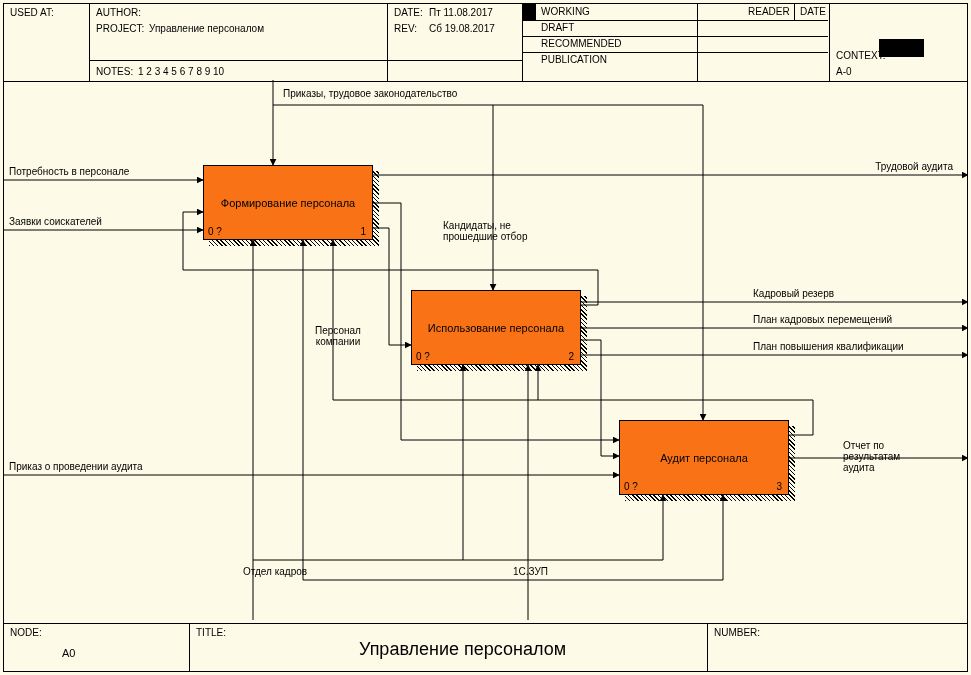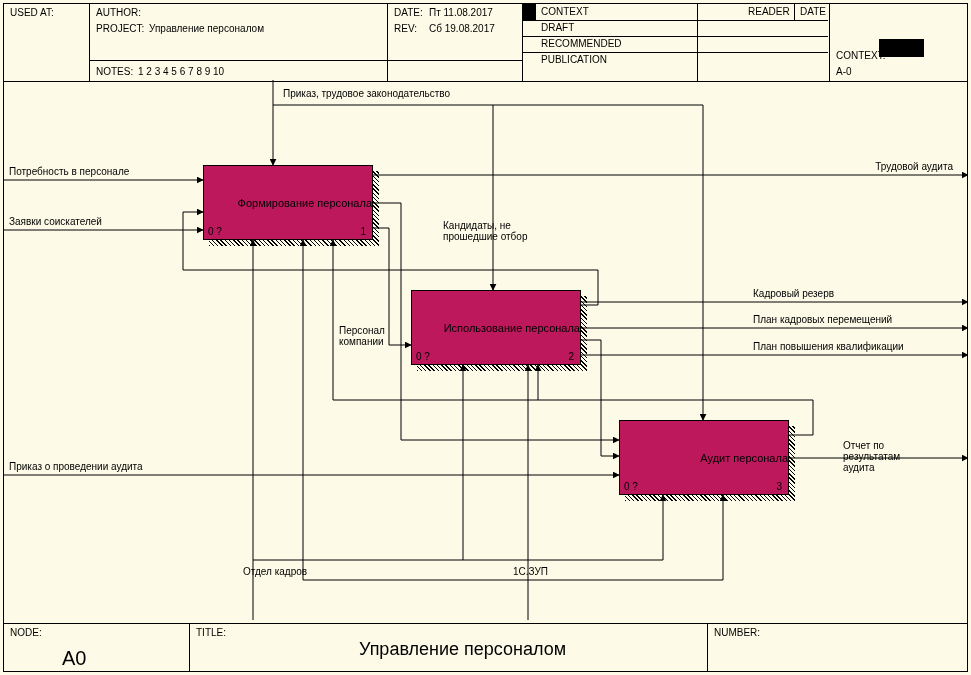--- a/index.html
+++ b/index.html
@@ -23,26 +23,26 @@
     box-sizing: border-box;
   }
   .hline { position: absolute; left: 0; right: 0; border-top: 1px solid #000; }
   .vline { position: absolute; top: 0; border-left: 1px solid #000; }
   .cell-label { position: absolute; font-size: 10px; }
   .blackbox { position: absolute; background: #000; }
   .diagram { position: absolute; left: 3px; top: 80px; width: 965px; height: 540px; }
   .activity {
     position: absolute;
     border: 1px solid #000;
-    background: #be185d;
+    background: #f97316;
     box-sizing: border-box;
     text-align: center;
     display: flex;
     align-items: center;
-    justify-content: flex-end;
+    justify-content: center;
     font-size: 11px;
     z-index: 3;
   }
   .shadow {
     position: absolute;
     background-image: repeating-linear-gradient(45deg, #000 0 1px, transparent 1px 3px);
     z-index: 1;
   }
   .act-num { position: absolute; bottom: 2px; font-size: 10px; }
   .act-left { left: 4px; }
@@ -81,36 +81,36 @@
   <span class="cell-label" style="left:145px; top:19px;">Управление персоналом</span>
   <span class="cell-label" style="left:92px; top:62px;">NOTES:</span>
   <span class="cell-label" style="left:134px; top:62px;">1  2  3  4  5  6  7  8  9  10</span>
 
   <span class="cell-label" style="left:390px; top:3px;">DATE:</span>
   <span class="cell-label" style="left:425px; top:3px;">Пт 11.08.2017</span>
   <span class="cell-label" style="left:390px; top:19px;">REV:</span>
   <span class="cell-label" style="left:425px; top:19px;">Сб 19.08.2017</span>
 
   <div class="blackbox" style="left:518px; top:0; width:14px; height:16px;"></div>
-  <span class="cell-label" style="left:537px; top:2px;">CONTEXT</span>
+  <span class="cell-label" style="left:537px; top:2px;">WORKING</span>
   <span class="cell-label" style="left:537px; top:18px;">DRAFT</span>
   <span class="cell-label" style="left:537px; top:34px;">RECOMMENDED</span>
   <span class="cell-label" style="left:537px; top:50px;">PUBLICATION</span>
 
   <span class="cell-label" style="left:700px; top:2px;padding-left:44px;">READER</span>
   <span class="cell-label" style="left:796px; top:2px;">DATE</span>
 
   <span class="cell-label" style="left:832px; top:3px;margin-top:43px;">CONTEXT:</span>
   <div class="blackbox" style="left:875px; top:35px; width:45px; height:18px;"></div>
   <span class="cell-label" style="left:832px; top:62px;">A-0</span>
 
   <div class="vline" style="left:185px; top:619px; height:49px;"></div>
   <div class="vline" style="left:703px; top:619px; height:49px;"></div>
   <span class="cell-label" style="left:6px; top:623px;">NODE:</span>
-  <span class="cell-label" style="left:58px; top:643px; font-size:20px;">A0</span>
+  <span class="cell-label" style="left:58px; top:643px; font-size:11px;">A0</span>
   <span class="cell-label" style="left:192px; top:623px;">TITLE:</span>
   <span class="cell-label title-big" style="left:355px; top:635px;">Управление персоналом</span>
   <span class="cell-label" style="left:710px; top:623px;">NUMBER:</span>
 
 </div>
 
 <div class="diagram">
 
   <div class="shadow" style="left:206px; top:91px; width:170px; height:75px;"></div>
   <div class="activity" style="left:200px; top:85px; width:170px; height:75px;">
@@ -171,28 +171,28 @@
 
     <path d="M 250 540 L 250 160" stroke="#000" fill="none" marker-end="url(#ah)"></path>
     <path d="M 250 480 L 460 480 L 460 285" stroke="#000" fill="none" marker-end="url(#ah)"></path>
     <path d="M 460 480 L 660 480 L 660 415" stroke="#000" fill="none" marker-end="url(#ah)"></path>
 
     <path d="M 525 540 L 525 285" stroke="#000" fill="none" marker-end="url(#ah)"></path>
     <path d="M 525 500 L 300 500 L 300 160" stroke="#000" fill="none" marker-end="url(#ah)"></path>
     <path d="M 525 500 L 720 500 L 720 415" stroke="#000" fill="none" marker-end="url(#ah)"></path>
   </svg>
 
-  <span class="arrow-label" style="left:280px; top:8px;">Приказ, трудовое законодательство</span>
+  <span class="arrow-label" style="left:280px; top:8px;">Приказы, трудовое законодательство</span>
   <span class="arrow-label" style="left:6px; top:86px;">Потребность в персонале</span>
   <span class="arrow-label" style="left:6px; top:136px;">Заявки соискателей</span>
   <span class="arrow-label" style="left:6px; top:381px;">Приказ о проведении аудита</span>
 
   <span class="arrow-label" style="right:15px; top:81px; text-align:right;">Трудовой аудита</span>
   <span class="arrow-label" style="left:440px; top:140px; width:90px;">Кандидаты, не прошедшие отбор</span>
-  <span class="arrow-label" style="left:300px; top:245px; width:70px; text-align:left;margin-left:36px;">Персонал компании</span>
+  <span class="arrow-label" style="left:300px; top:245px; width:70px; text-align:center;">Персонал компании</span>
 
   <span class="arrow-label" style="left:750px; top:208px;">Кадровый резерв</span>
   <span class="arrow-label" style="left:750px; top:234px;">План кадровых перемещений</span>
   <span class="arrow-label" style="left:750px; top:261px;">План повышения квалификации</span>
 
   <span class="arrow-label" style="left:840px; top:360px; width:80px;">Отчет по результатам аудита</span>
 
   <span class="arrow-label" style="left:240px; top:486px;">Отдел кадров</span>
   <span class="arrow-label" style="left:510px; top:486px;">1С.ЗУП</span>
 

